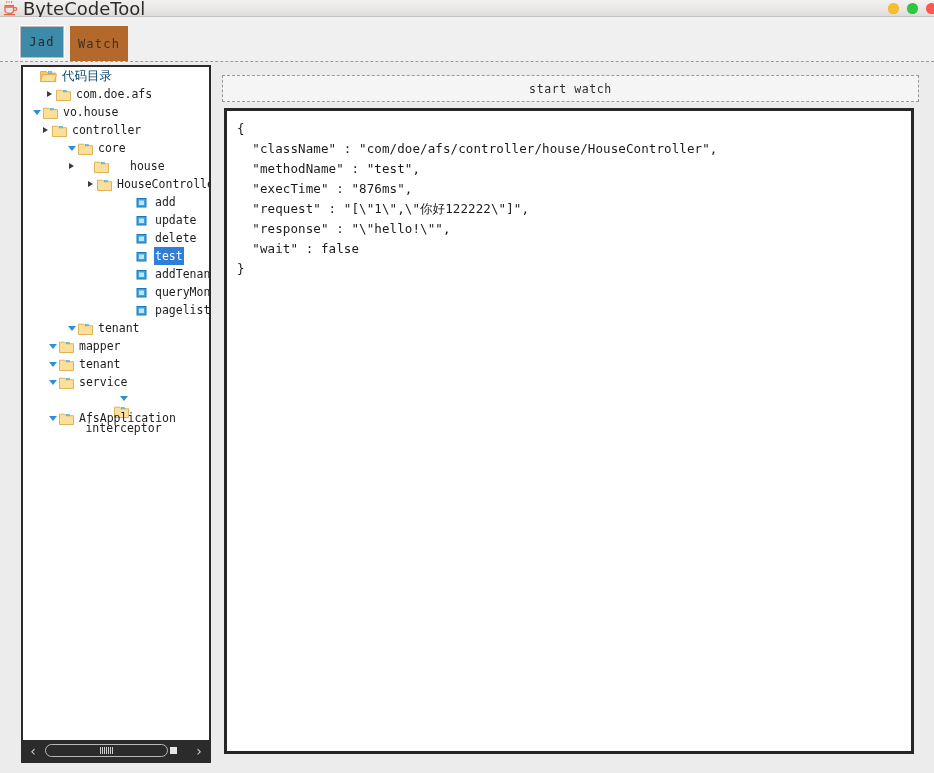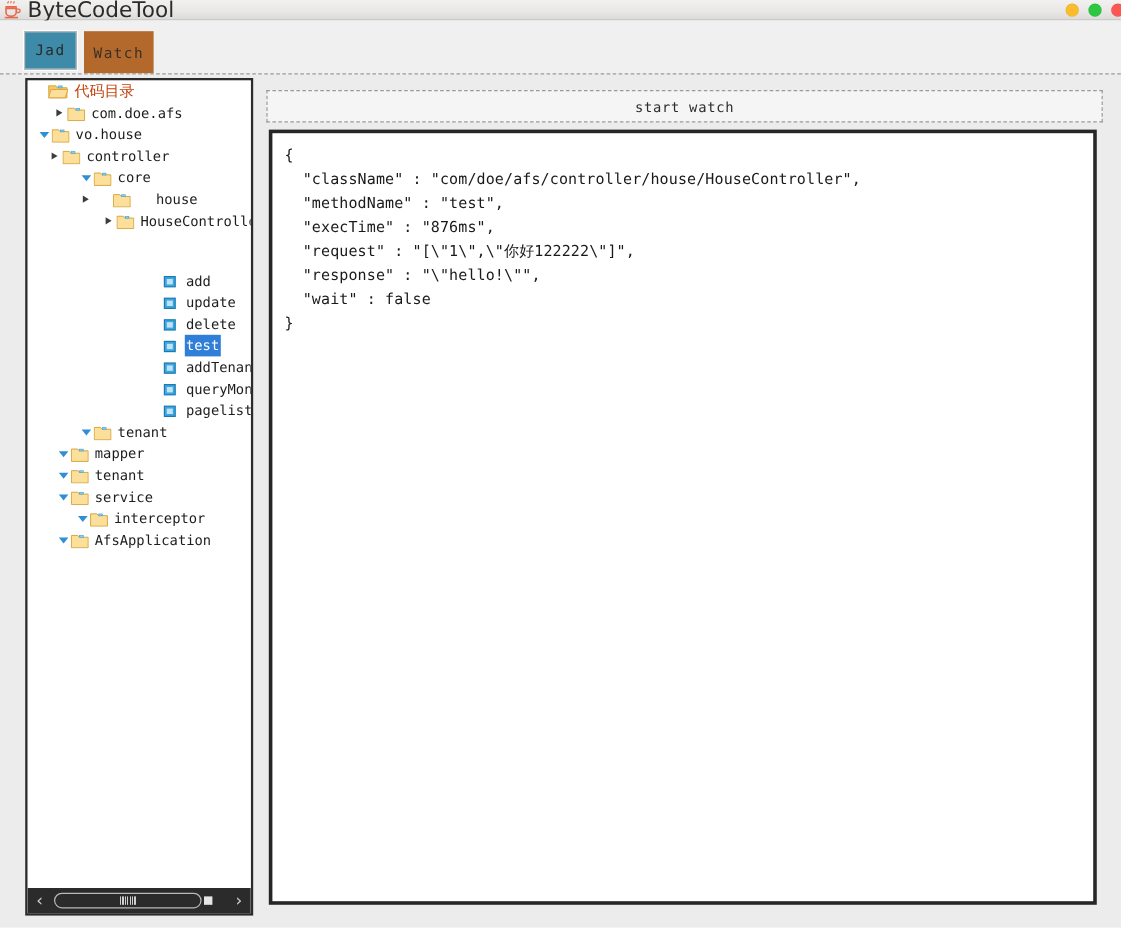--- a/index.html
+++ b/index.html
@@ -166,21 +166,21 @@
   }
   .node-label {
     line-height: 18px;
     padding: 0 1px;
   }
   .tree-node.selected .node-label {
     background: #2f7ed8;
     color: #ffffff;
   }
   .header-node .node-label {
-    color: #c2410c;
+    color: #0c4a6e;
     font-family: Liberation Serif, serif;
     font-size: 12.5px;
   }
   .header-node .node-icon { width: 17px; height: 14px; flex: 0 0 17px; }
 
   
   .hscroll {
     position: absolute;
     left: 0; bottom: 0;
     width: 186px; height: 21px;
@@ -357,21 +357,21 @@
         <div class="tree-node" style="padding-left: 61px;">
           <span class="arrow">
             <span class="tri-right"></span>
           </span>
           <svg class="node-icon" viewBox="0 0 15 13">
             <path d="M0.5 2.2h5.3l1.2 1.5h7.5v8.8H0.5z" fill="#fbdf9b" stroke="#d4a53c" stroke-width="0.8"></path>
             <rect x="7.3" y="2.3" width="3.1" height="1.5" fill="#8fd0ef" stroke="#4ea8d8" stroke-width="0.6"></rect>
           </svg>
           <span class="node-label">HouseController</span>
         </div>
-        <div class="tree-node" style="padding-left: 99px; margin-top: 32px;">
+        <div class="tree-node" style="padding-left: 99px;">
           <span class="arrow none"></span>
           <svg class="node-icon" viewBox="0 0 15 13">
             <rect x="2" y="2.5" width="9" height="8.5" fill="#3da5e0" stroke="#1b7ab5" stroke-width="1"></rect>
             <rect x="4" y="4.5" width="5" height="4.5" fill="#bfe3f7"></rect>
           </svg>
           <span class="node-label">add</span>
         </div>
         <div class="tree-node" style="padding-left: 99px;">
           <span class="arrow none"></span>
           <svg class="node-icon" viewBox="0 0 15 13">
@@ -453,21 +453,21 @@
         <div class="tree-node" style="padding-left: 23px;">
           <span class="arrow">
             <span class="tri-down"></span>
           </span>
           <svg class="node-icon" viewBox="0 0 15 13">
             <path d="M0.5 2.2h5.3l1.2 1.5h7.5v8.8H0.5z" fill="#fbdf9b" stroke="#d4a53c" stroke-width="0.8"></path>
             <rect x="7.3" y="2.3" width="3.1" height="1.5" fill="#8fd0ef" stroke="#4ea8d8" stroke-width="0.6"></rect>
           </svg>
           <span class="node-label">service</span>
         </div>
-        <div class="tree-node" style="padding-left: 39px;">
+        <div class="tree-node" style="padding-left: 15px; flex-direction: column;">
           <span class="arrow">
             <span class="tri-down"></span>
           </span>
           <svg class="node-icon" viewBox="0 0 15 13">
             <path d="M0.5 2.2h5.3l1.2 1.5h7.5v8.8H0.5z" fill="#fbdf9b" stroke="#d4a53c" stroke-width="0.8"></path>
             <rect x="7.3" y="2.3" width="3.1" height="1.5" fill="#8fd0ef" stroke="#4ea8d8" stroke-width="0.6"></rect>
           </svg>
           <span class="node-label">interceptor</span>
         </div>
         <div class="tree-node" style="padding-left: 23px;">

